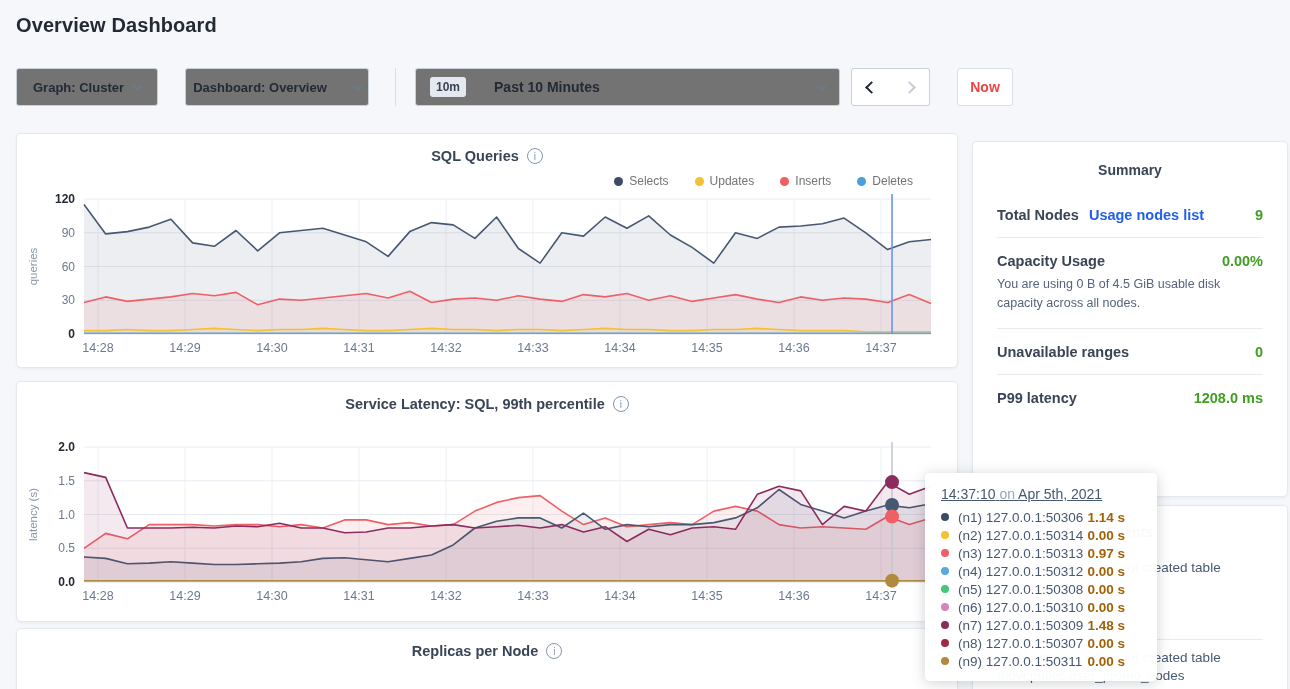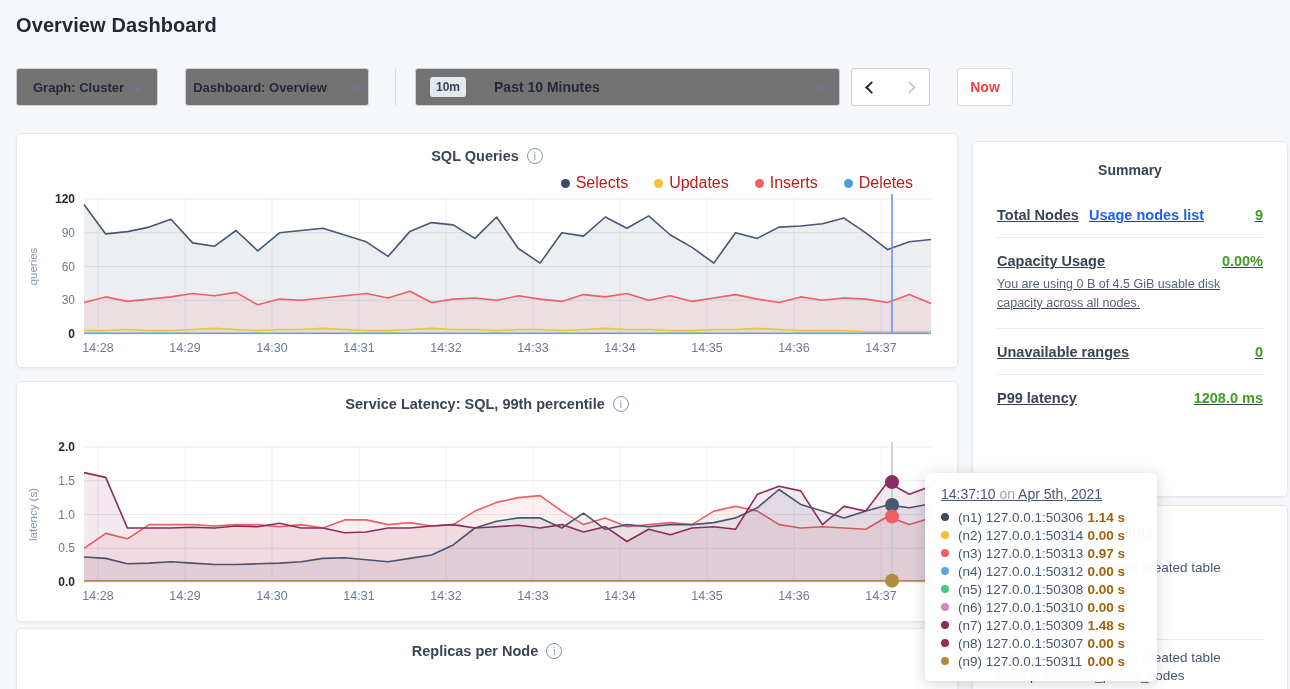--- a/index.html
+++ b/index.html
@@ -42,27 +42,27 @@
   .card-latency  { left:16px;  top:381px; width:942px; height:241px; }
   .card-replicas { left:16px;  top:628px; width:942px; height:120px; }
   .card-summary  { left:972px; top:141px; width:316px; height:356px; }
   .card-events   { left:972px; top:505px; width:316px; height:230px; }
 
   .chart-title { position:absolute; left:0; right:0; top:14px; display:flex; align-items:center; justify-content:center; gap:8px;
                  font-size:14.5px; font-weight:bold; color:#394455; }
   .info-icon { width:16px; height:16px; border:1.2px solid #8495ab; border-radius:50%; color:#8495ab; font-size:10px;
                display:inline-flex; align-items:center; justify-content:center; font-weight:normal; cursor:pointer; }
   .legend { position:absolute; right:44px; top:40px; display:flex; gap:26px; align-items:center; }
-  .legend-item { display:flex; align-items:center; gap:6px; font-size:16px; color:#b91c1c; }
+  .legend-item { display:flex; align-items:center; gap:6px; font-size:12px; color:#737373; }
   .legend-dot { width:9px; height:9px; border-radius:50%; }
   svg.chart { position:absolute; left:0; top:57px; font-family:inherit; }
 
   
   .summary-title { text-align:center; font-size:14px; font-weight:bold; color:#394455; padding-top:20px; }
-  .sum-section { margin:0 24px; padding:15px 0 14px; border-bottom:1px solid #e7ecf1;text-decoration:underline; }
+  .sum-section { margin:0 24px; padding:15px 0 14px; border-bottom:1px solid #e7ecf1; }
   .sum-section:last-child { border-bottom:none; }
   .sum-row { display:flex; align-items:baseline; gap:10px; font-size:14.5px; font-weight:bold; }
   .sum-label { color:#394455; }
   .sum-link { color:#1f5fea; cursor:pointer; }
   .sum-value { margin-left:auto; color:#3f9e23; }
   .sum-desc { font-size:12.5px; line-height:1.55; color:#56637a; font-weight:normal; margin-top:6px; }
   .sum-first { margin-top:14px; }
 
   
   .events-title { text-align:center; font-size:14px; font-weight:bold; color:#394455; padding-top:18px; }

